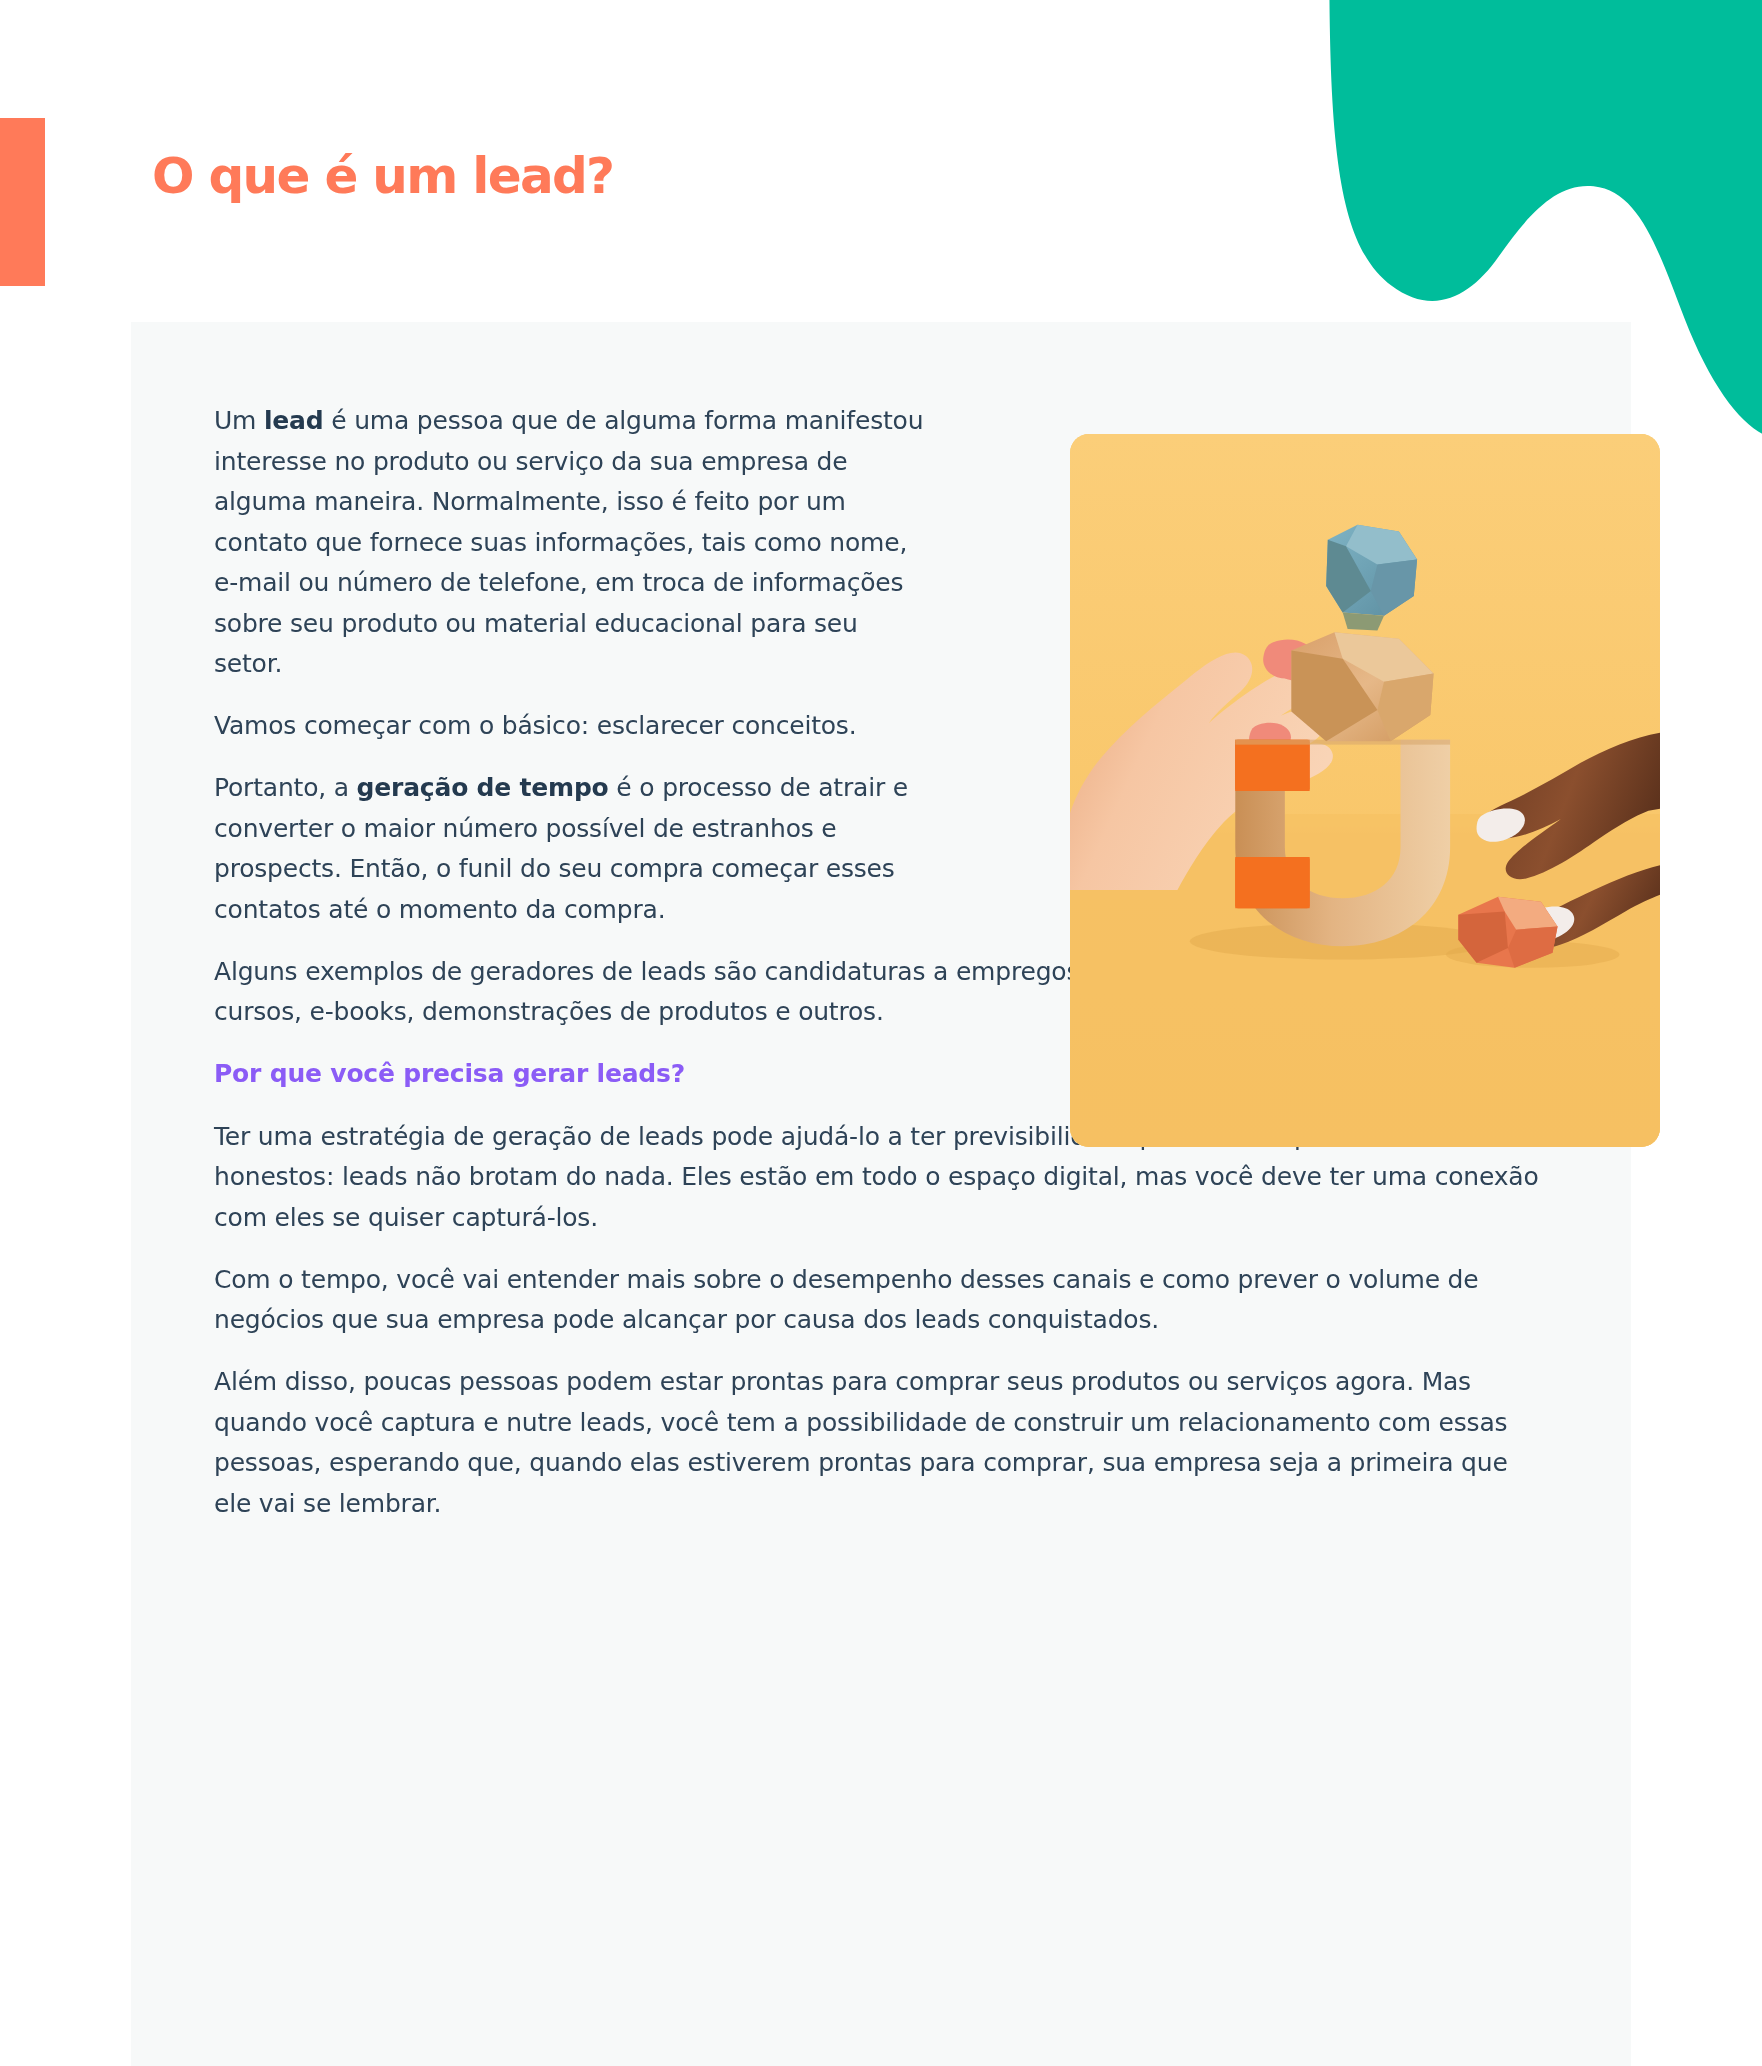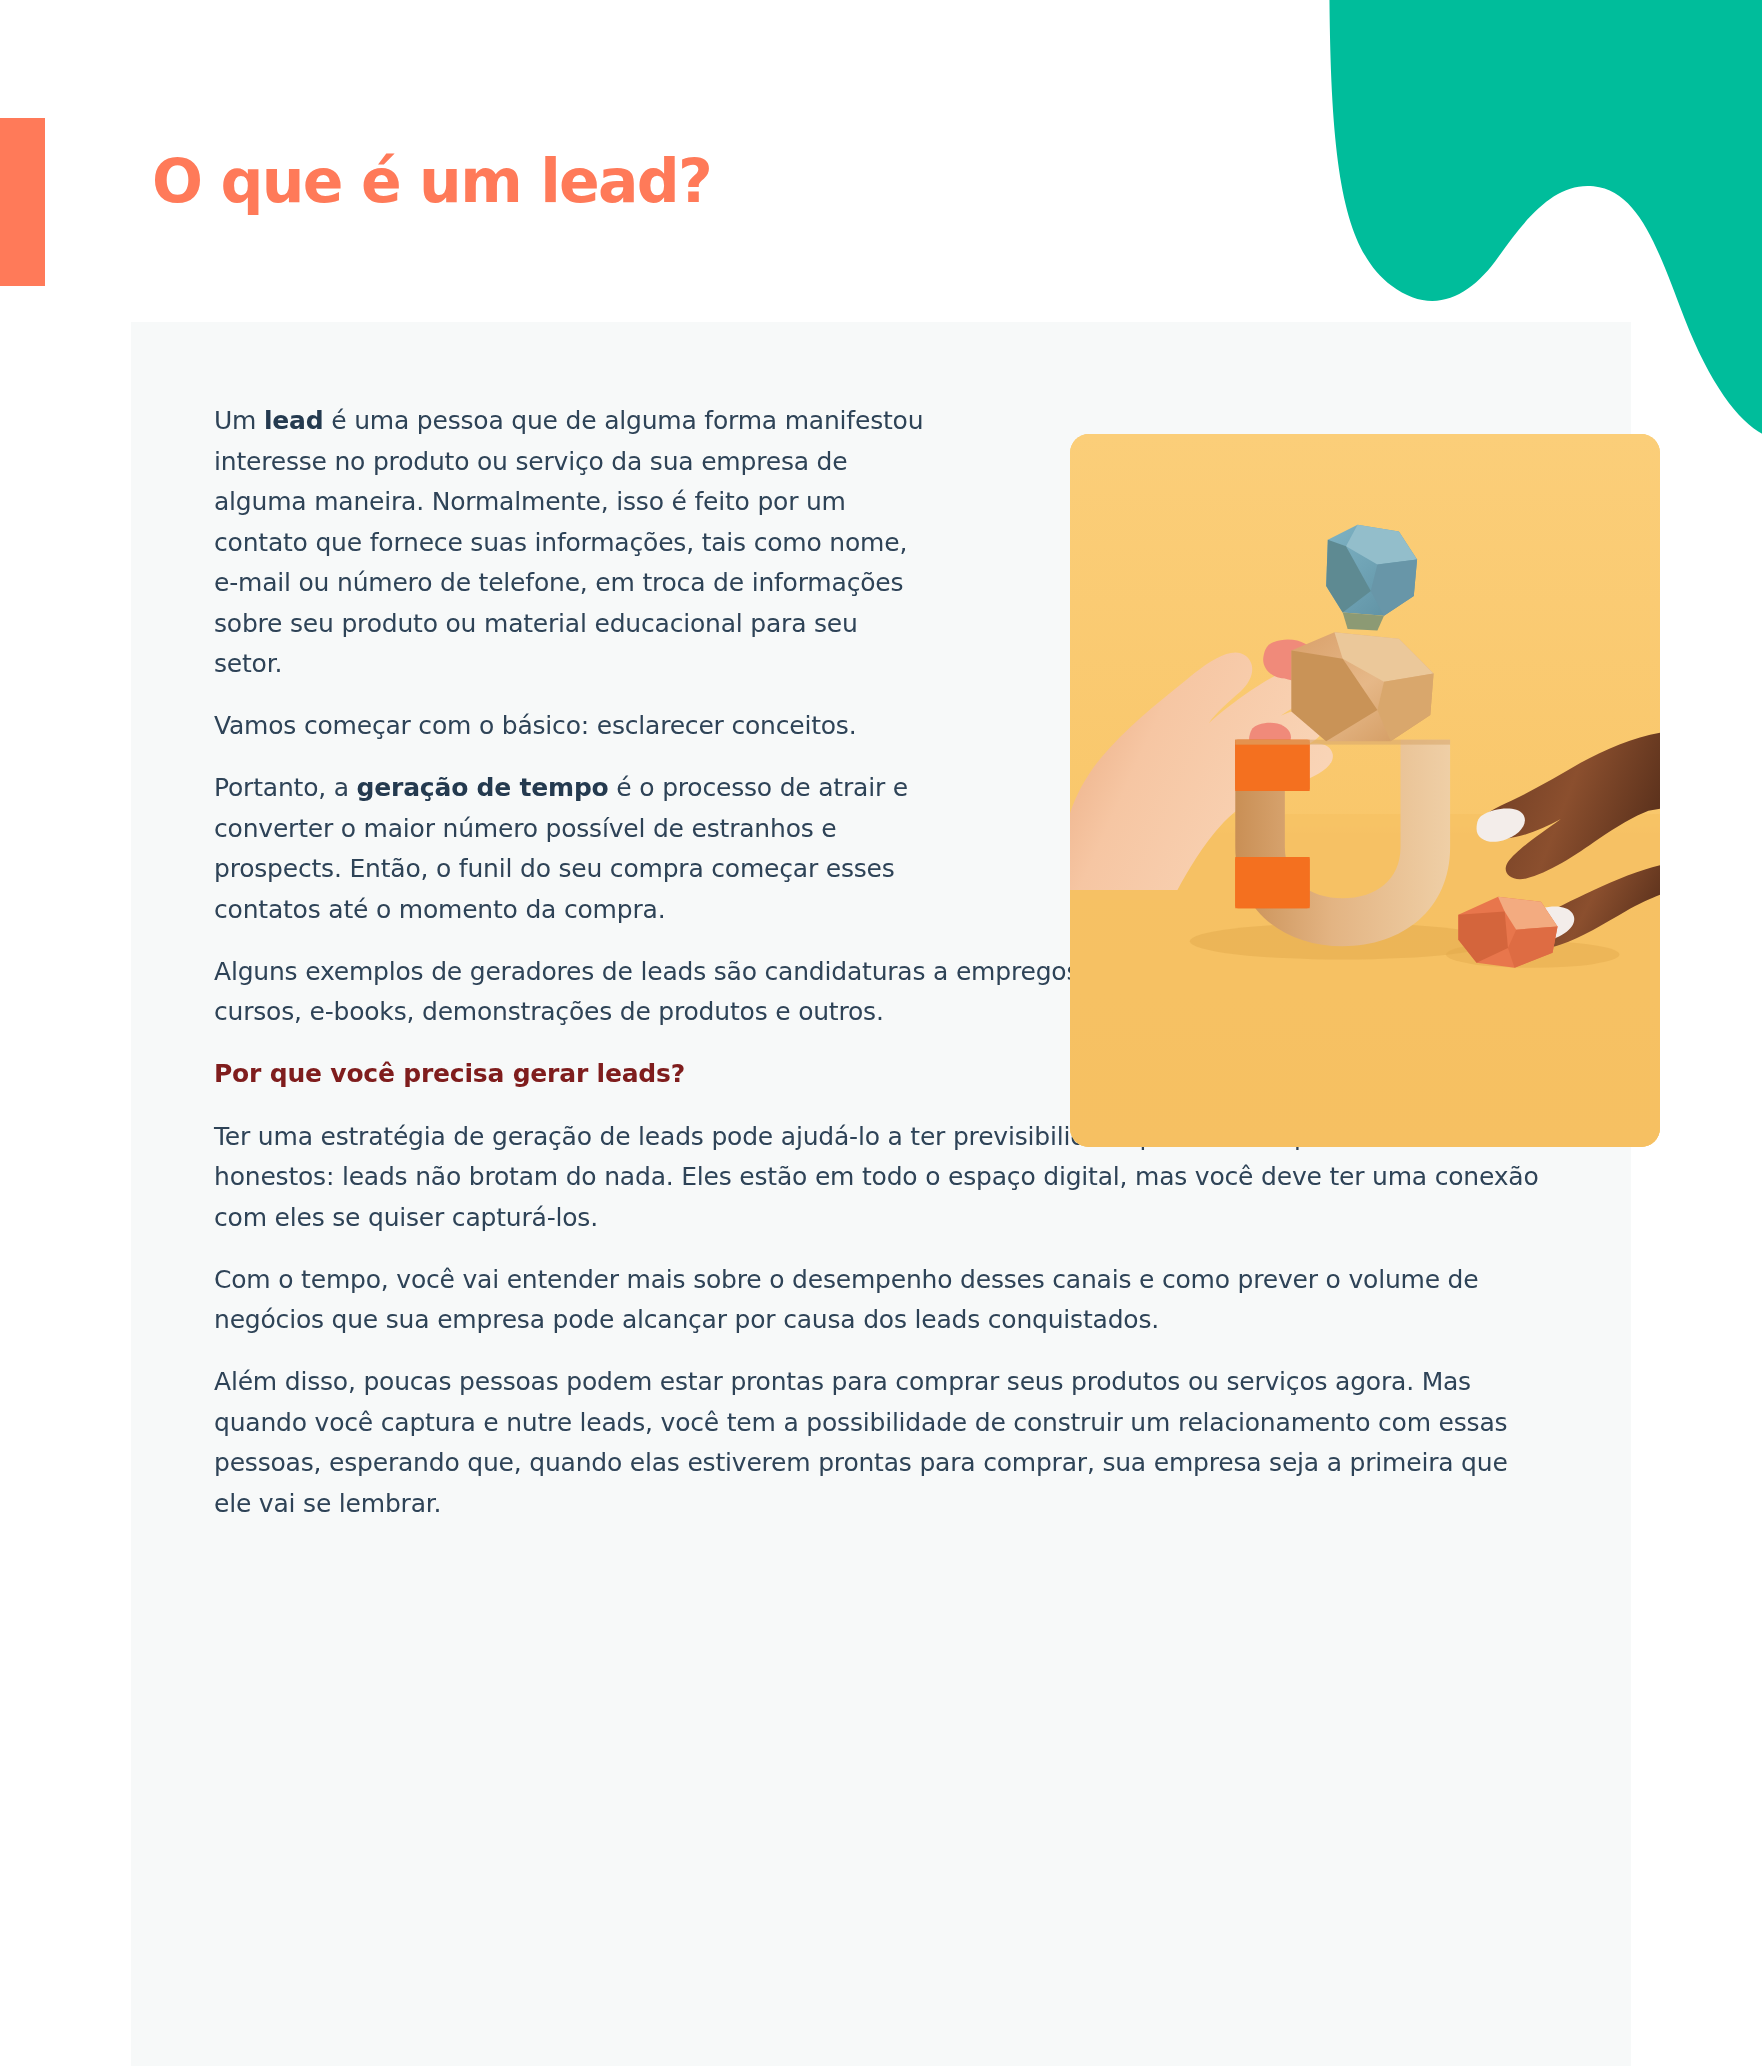--- a/index.html
+++ b/index.html
@@ -37,21 +37,21 @@
     width: 45px;
     height: 168px;
     background: #FF7A59;
   }
 
   
   .page-title {
     position: absolute;
     left: 152px;
     top: 149px;
-    font-size: 60px;
+    font-size: 50px;
     line-height: 1.08;
     font-weight: 700;
     letter-spacing: -1.7px;
     color: #FF7A59;
     font-family: "DejaVu Sans", sans-serif;
     white-space: nowrap;
   }
 
   
   .content-panel {
@@ -78,21 +78,21 @@
     font-family: "DejaVu Sans", sans-serif;
     font-weight: 400;
     letter-spacing: -0.2px;
     margin-bottom: 21.5px;
   }
 
   .para b, .para strong { font-weight: 700; color: #243A4F; }
 
   .para.heading {
     font-weight: 700;
-    color: #7f1d1d;
+    color: #8b5cf6;
     margin-bottom: 22px;
   }
 
   
   .text-col {
     width: 715px;
   }
 
   
   .photo {

